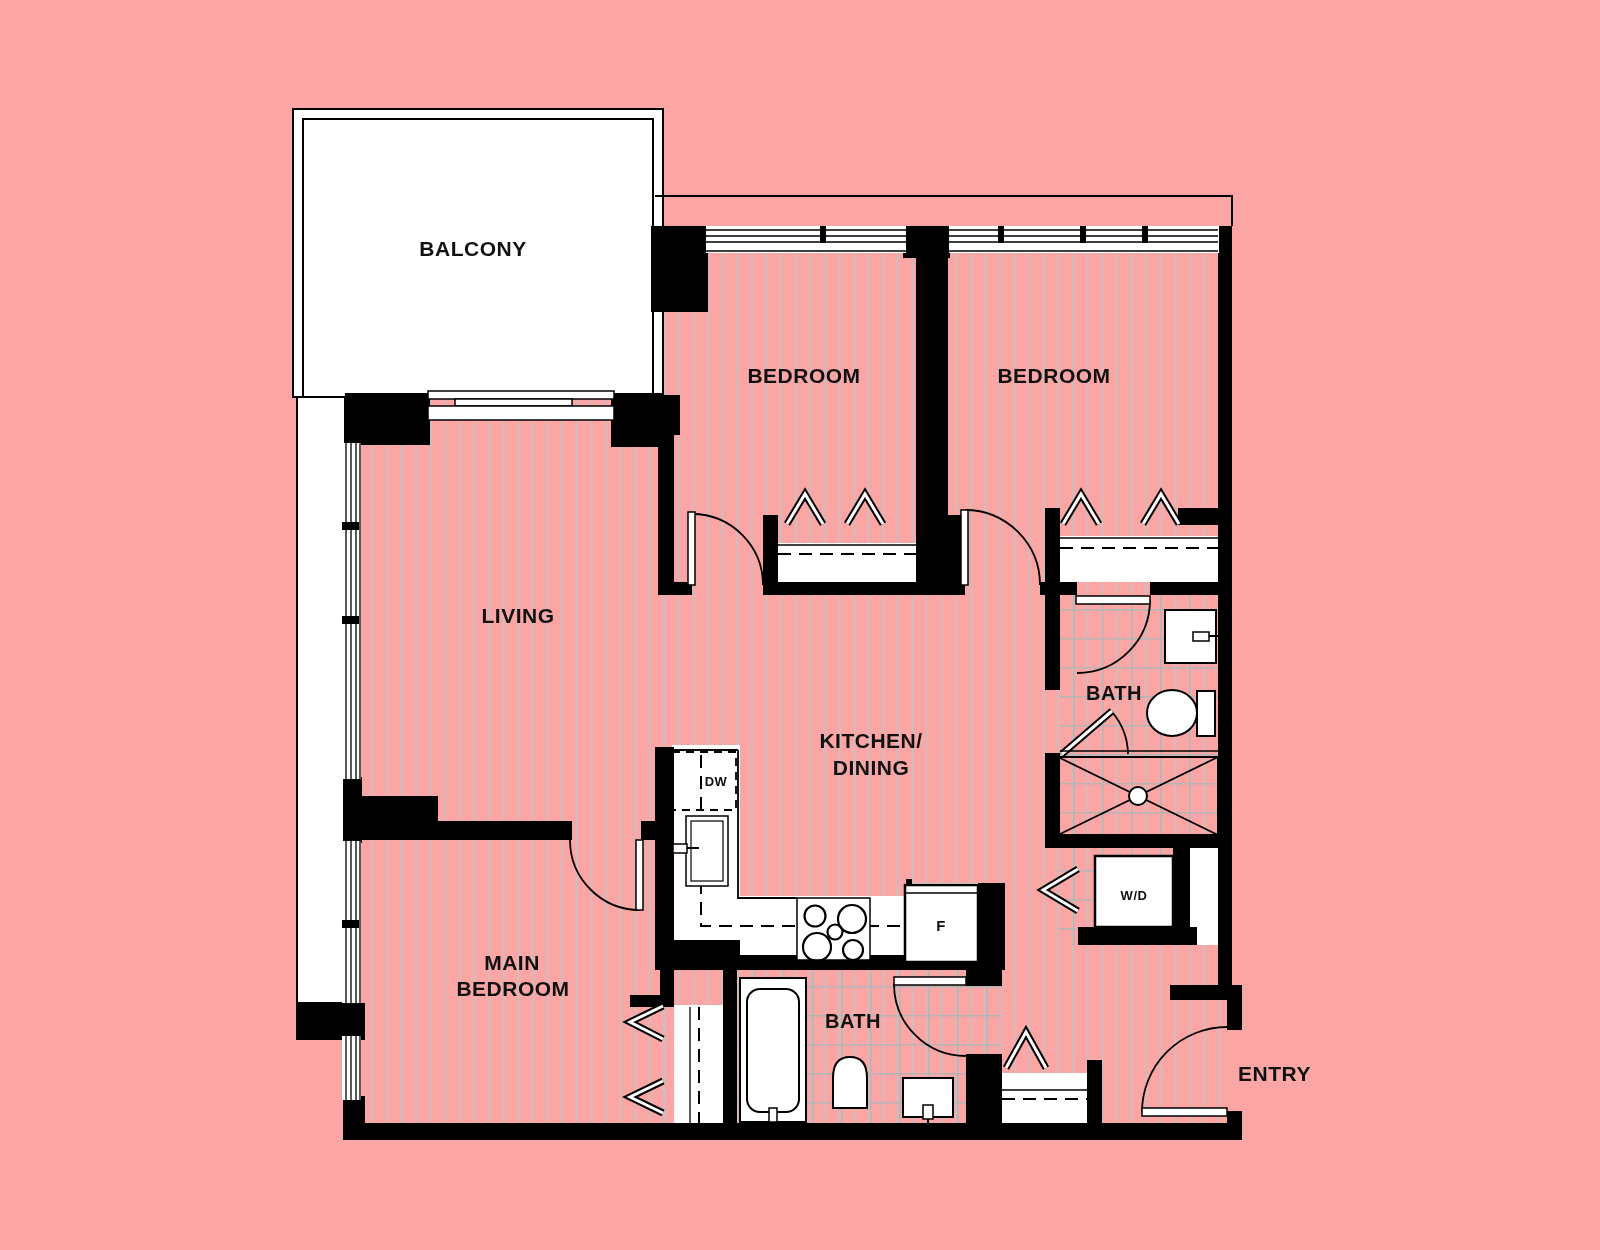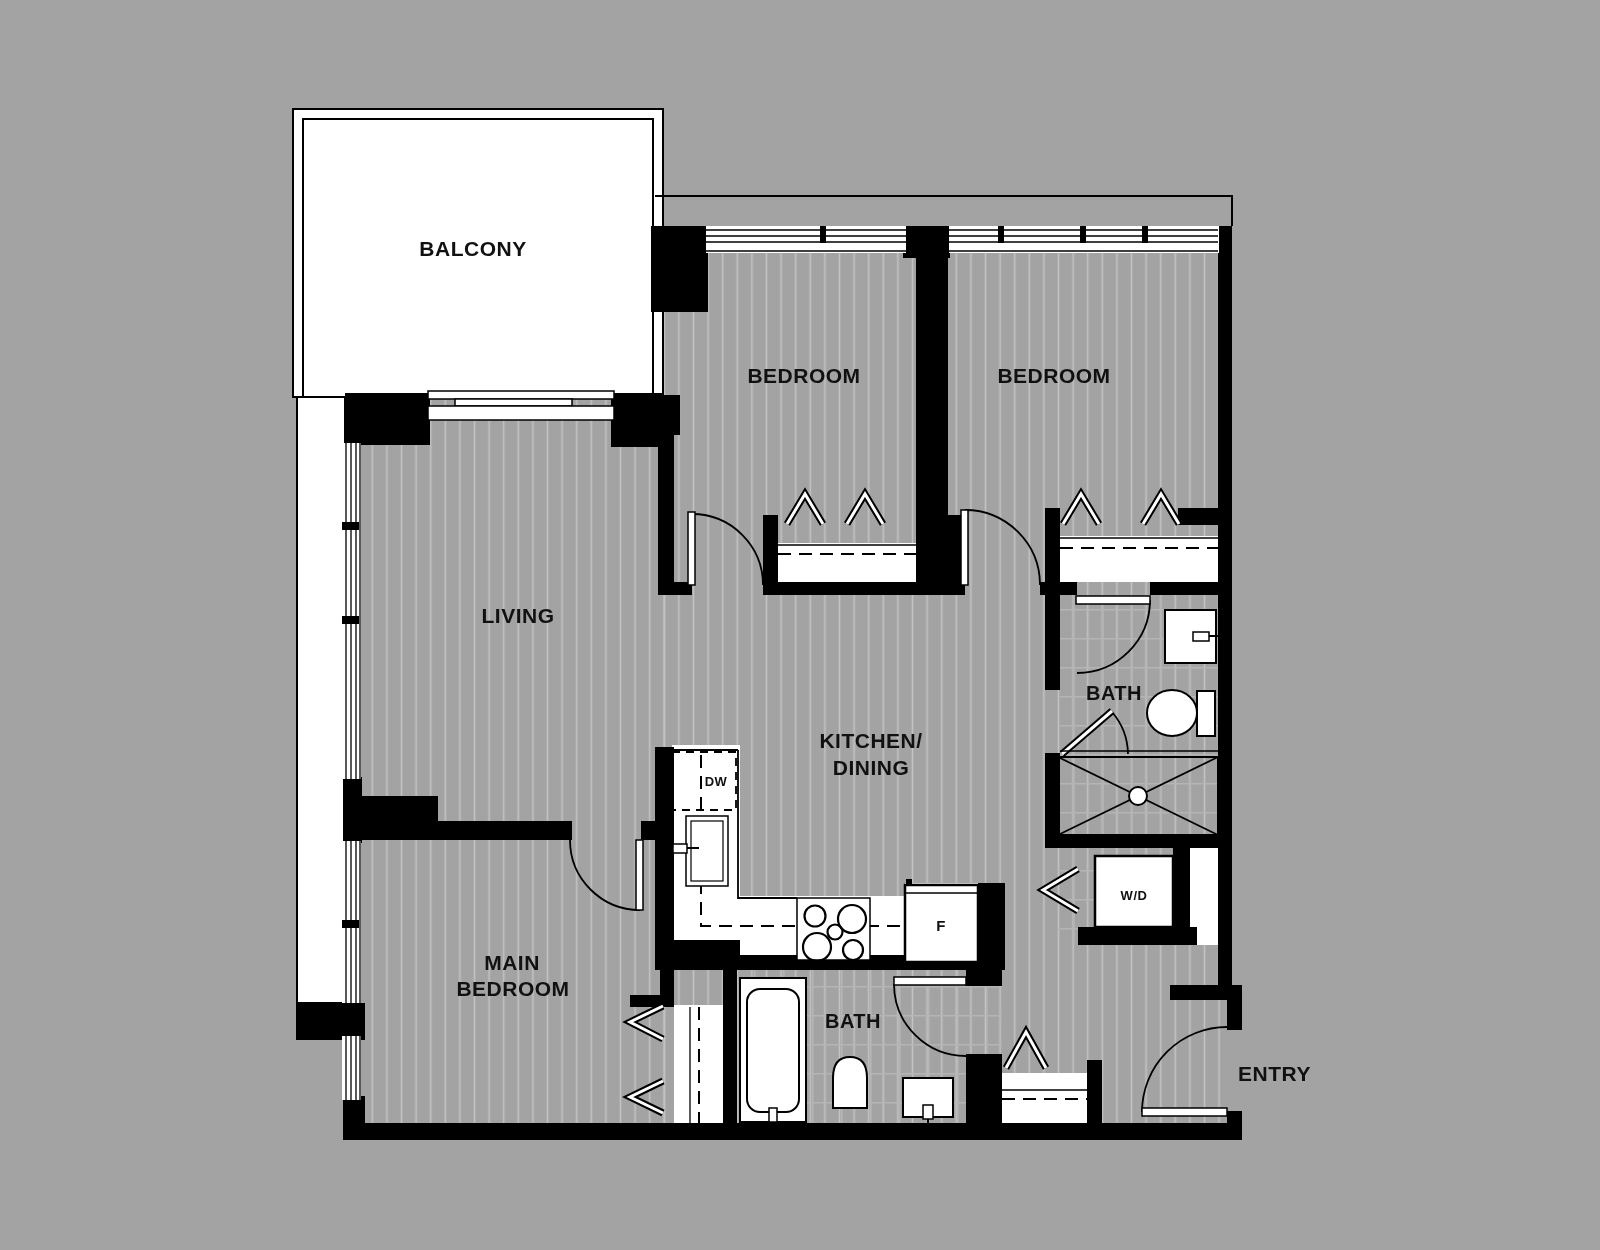--- a/index.html
+++ b/index.html
@@ -1,16 +1,16 @@
 <!DOCTYPE html>
 <html><head>
 <meta charset="utf-8">
 <style>
   html,body{margin:0;padding:0;background:#ffffff;}
-  .stage{position:relative;width:1600px;height:1250px;background:#a3a3a3;overflow:hidden;}
+  .stage{position:relative;width:1600px;height:1250px;background:#fca5a5;overflow:hidden;}
   svg{position:absolute;left:0;top:0;}
   .lbl{font-family:"Liberation Sans","DejaVu Sans",sans-serif;font-weight:bold;fill:#111111;
        text-anchor:middle;letter-spacing:.5px;}
   .lbl-start{font-family:"Liberation Sans","DejaVu Sans",sans-serif;font-weight:bold;fill:#111111;
        text-anchor:start;letter-spacing:.5px;}
   .room{font-size:21px;}
   .bath{font-size:20px;}
   .appl{font-size:13px;}
   .fr{font-size:15px;}
   .wall{fill:#000000;stroke:none;}

